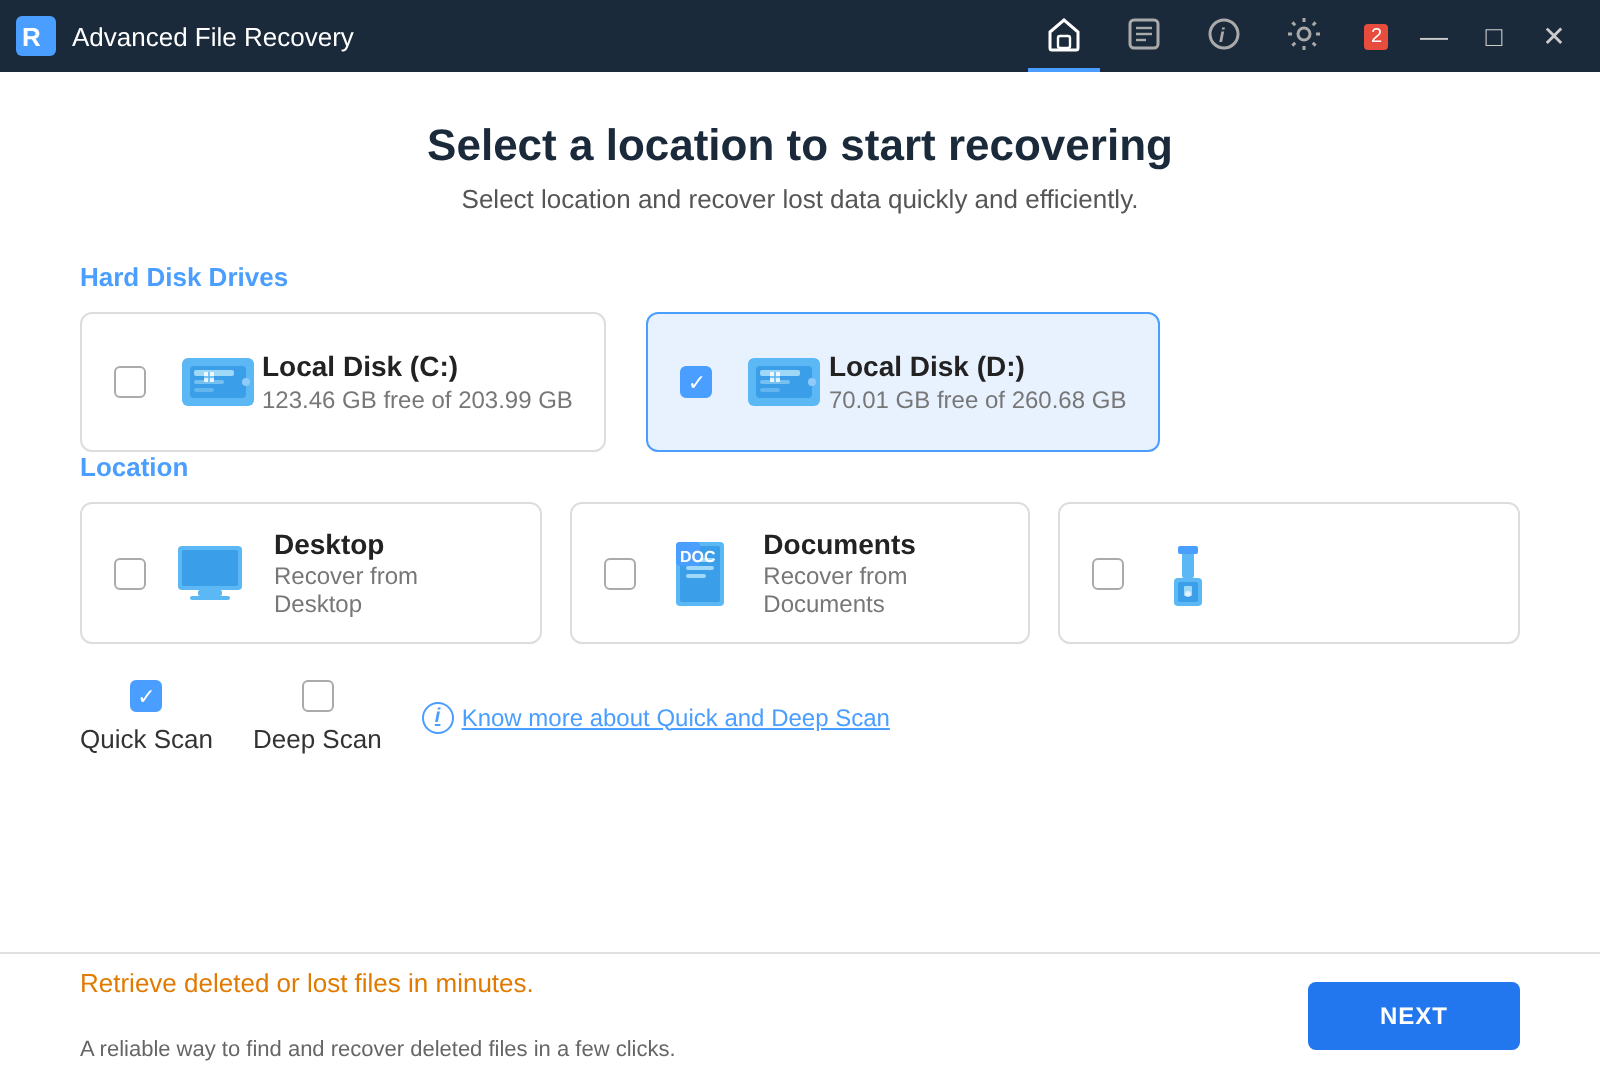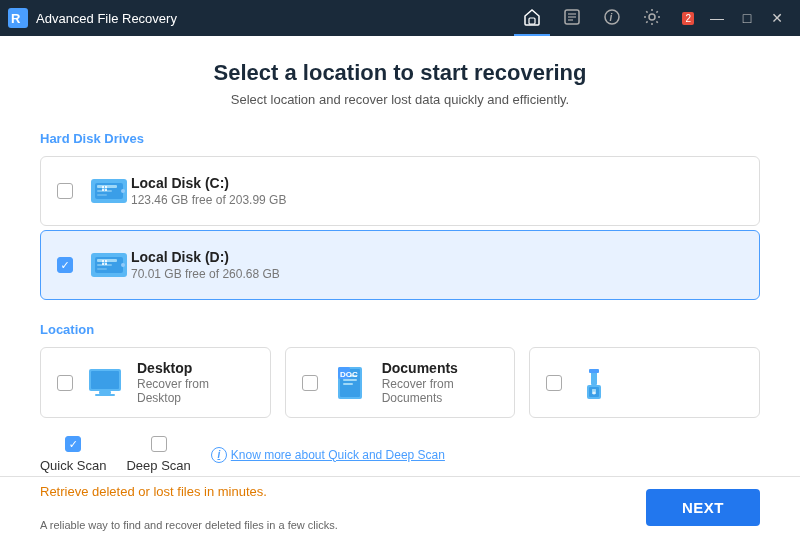--- a/index.html
+++ b/index.html
@@ -103,23 +103,21 @@
     .section-label {
       font-size: 13px;
       font-weight: 600;
       color: #4a9eff;
       margin-bottom: 10px;
     }
 
     
     .drives-row {
       display: flex;
-      gap: 4px;
-      margin-bottom: 22px;
-      flex-direction: column;
+      gap: 20px;
     }
     .drive-card {
       display: flex;
       align-items: center;
       border: 1.5px solid #ddd;
       border-radius: 6px;
       padding: 12px 16px;
       min-width: 210px;
       cursor: pointer;
       position: relative;
@@ -288,21 +286,21 @@
       font-size: 11px;
       color: #666;
       margin-top: 20px;
     }
     .next-btn {
       background: #2277ee;
       color: #fff;
       border: none;
       border-radius: 4px;
       padding: 10px 36px;
-      font-size: 15px;
+      font-size: 12px;
       font-weight: 700;
       cursor: pointer;
       letter-spacing: 0.5px;
     }
 
     
     .hdd-svg { width: 44px; height: 44px; }
   </style>
 </head>
 <body>

